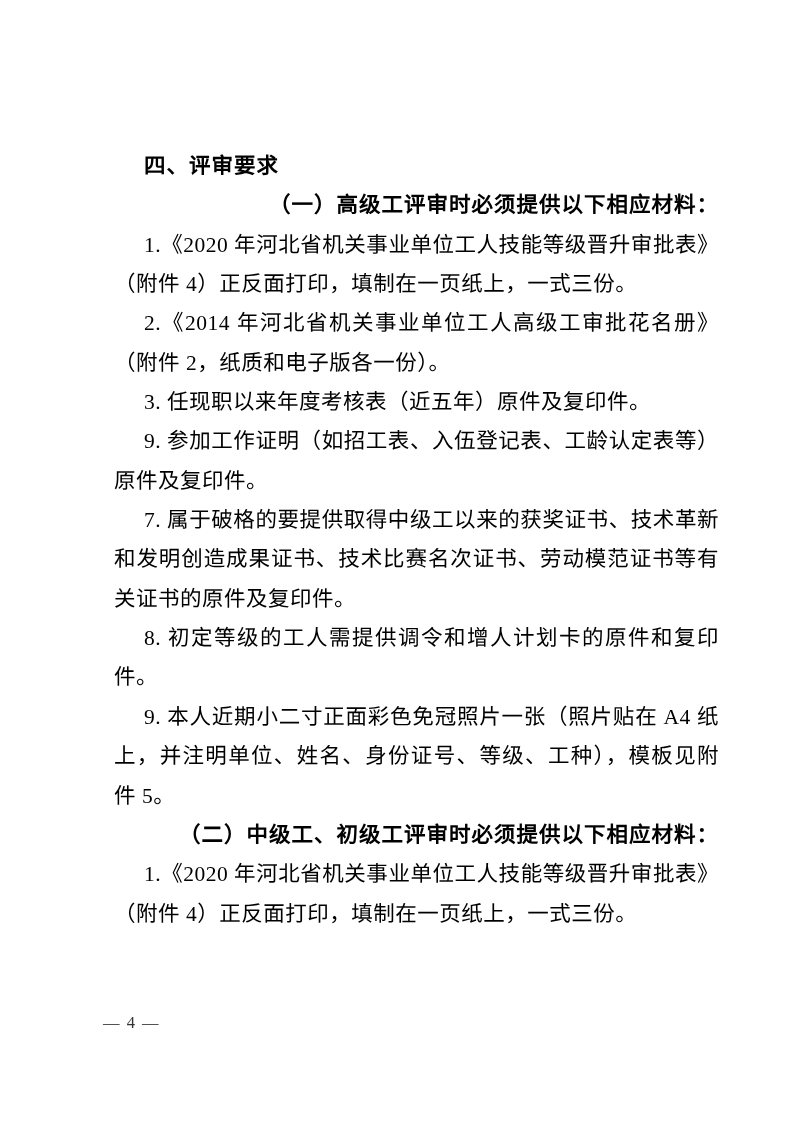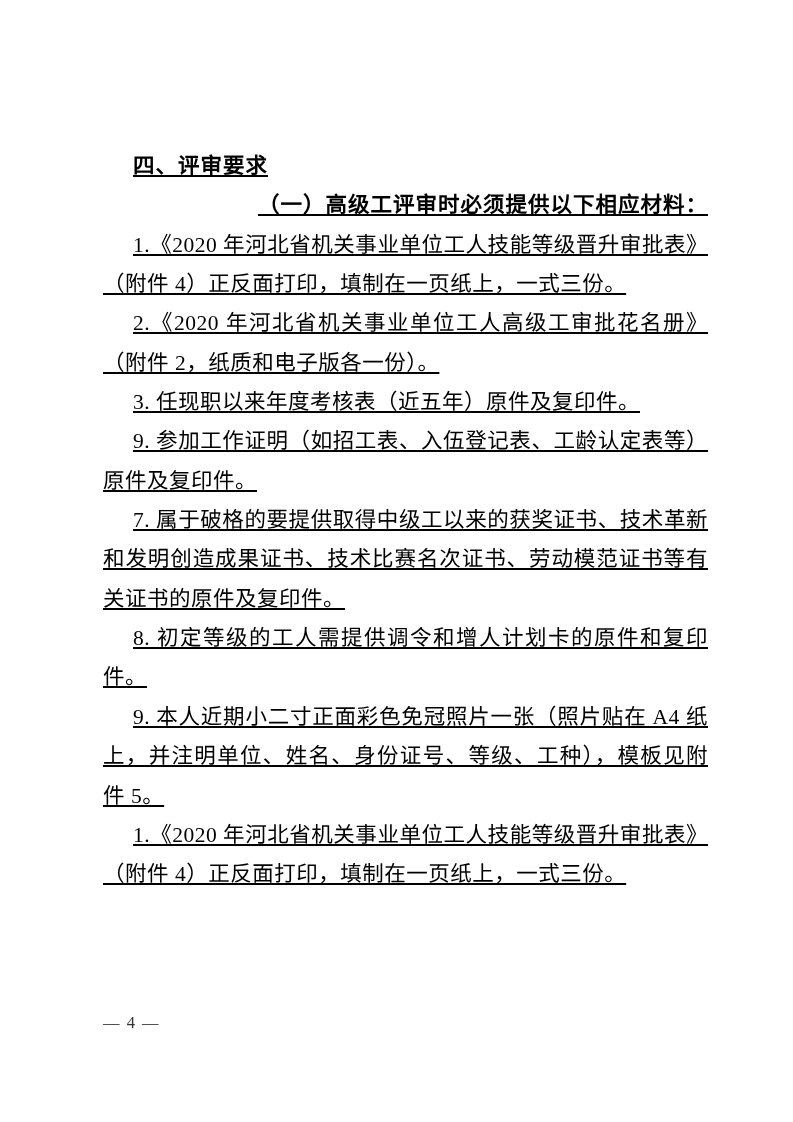--- a/index.html
+++ b/index.html
@@ -12,29 +12,28 @@
     position: relative;
     width: 793px;
     height: 1122px;
     background: #ffffff;
     overflow: hidden;
     color: #000000;
     font-family: "Liberation Serif", serif;
   }
   .content {
     position: absolute;
-    left: 103px;
+    left: 114px;
     top: 147px;
     width: 605px;
     font-size: 21.5px;
     line-height: 39.35px;
     text-align: justify;
     text-justify: inter-character;
     letter-spacing: 0.5px;
-    text-decoration: underline;
   }
   .content h2,
   .content h3,
   .content p {
     margin: 0;
     padding: 0;
     font-size: 21.5px;
     line-height: 39.35px;
   }
   .section-heading {
@@ -72,27 +71,28 @@
 
 <div class="page">
 
   <main class="content">
 
     <h2 class="section-heading">四、评审要求</h2>
 
     <h3 class="subsection-heading">（一）高级工评审时必须提供以下相应材料：</h3>
 
     <p class="item">1.《2020 年河北省机关事业单位工人技能等级晋升审批表》（附件 4）正反面打印，填制在一页纸上，一式三份。</p>
-    <p class="item">2.《2020 年河北省机关事业单位工人高级工审批花名册》（附件 2，纸质和电子版各一份）。</p>
+    <p class="item">2.《2014 年河北省机关事业单位工人高级工审批花名册》（附件 2，纸质和电子版各一份）。</p>
     <p class="item">3. 任现职以来年度考核表（近五年）原件及复印件。</p>
     <p class="item">9. 参加工作证明（如招工表、入伍登记表、工龄认定表等）原件及复印件。</p>
     <p class="item">7. 属于破格的要提供取得中级工以来的获奖证书、技术革新和发明创造成果证书、技术比赛名次证书、劳动模范证书等有关证书的原件及复印件。</p>
     <p class="item">8. 初定等级的工人需提供调令和增人计划卡的原件和复印件。</p>
     <p class="item">9. 本人近期小二寸正面彩色免冠照片一张（照片贴在 A4 纸上，并注明单位、姓名、身份证号、等级、工种），模板见附件 5。</p>
 
+    <h3 class="subsection-heading">（二）中级工、初级工评审时必须提供以下相应材料：</h3>
 
     <p class="item">1.《2020 年河北省机关事业单位工人技能等级晋升审批表》（附件 4）正反面打印，填制在一页纸上，一式三份。</p>
 
   </main>
 
   <footer class="footer">
     <span>— 4 —</span>
   </footer>
 
 </div>

